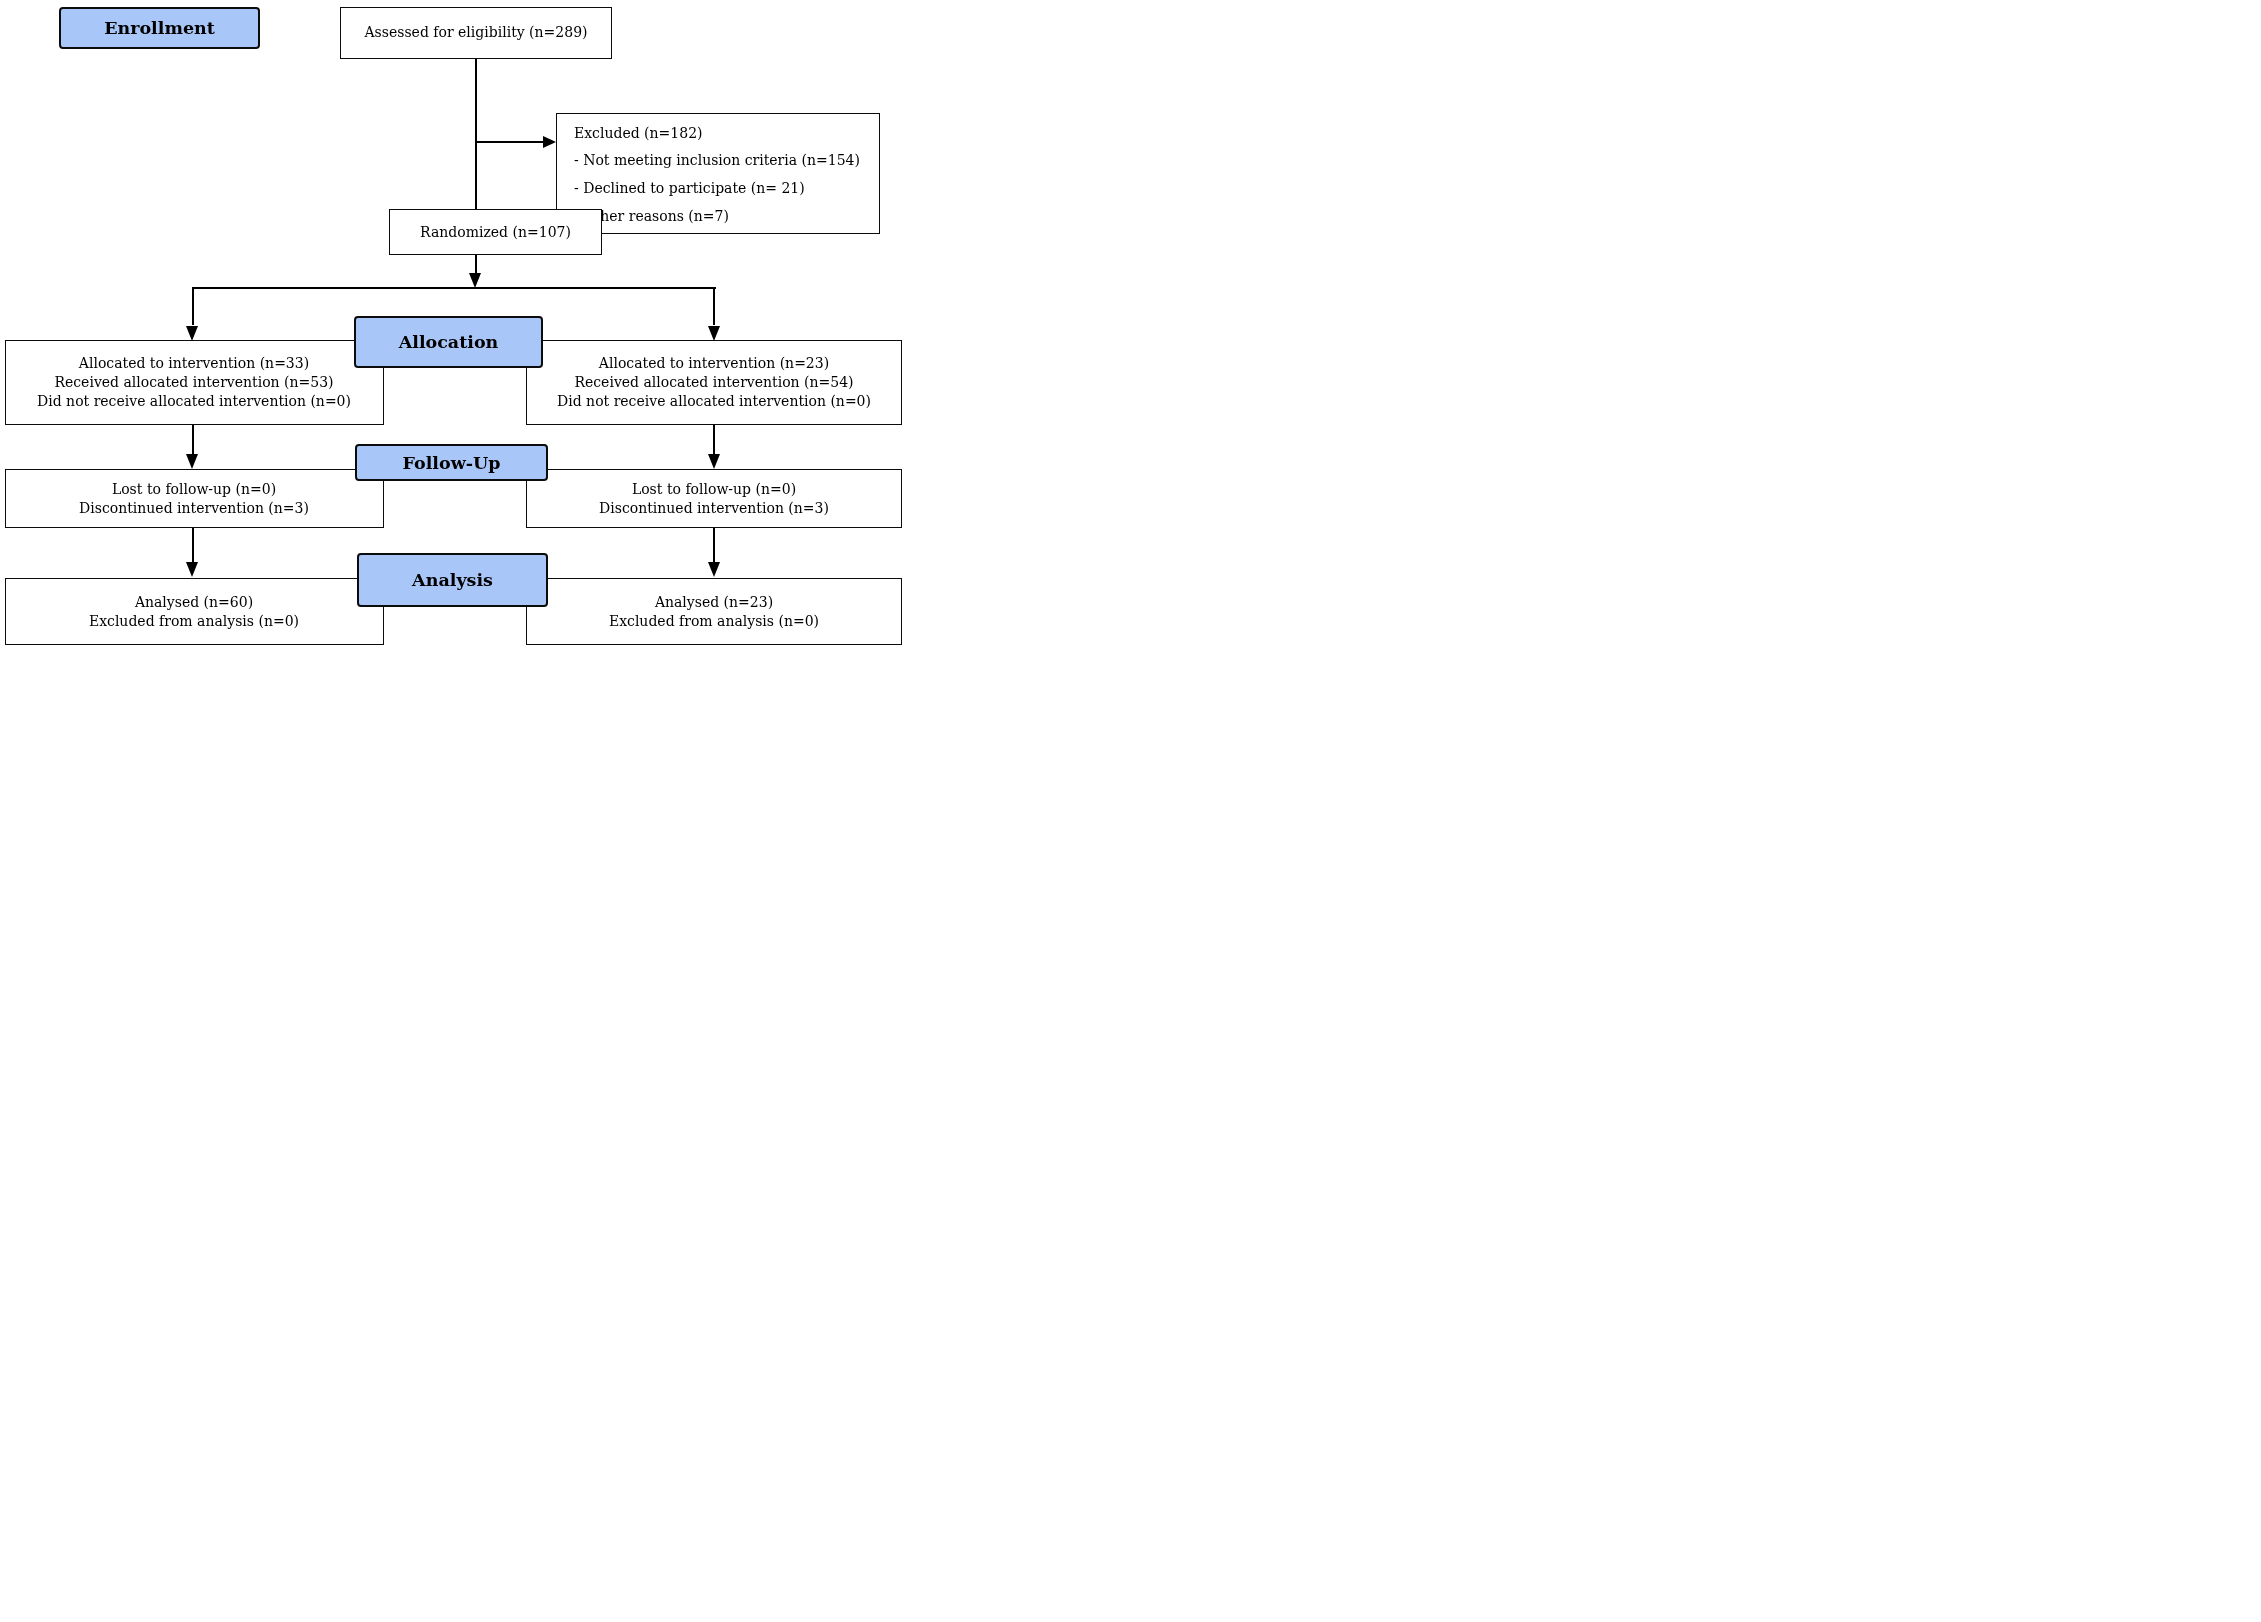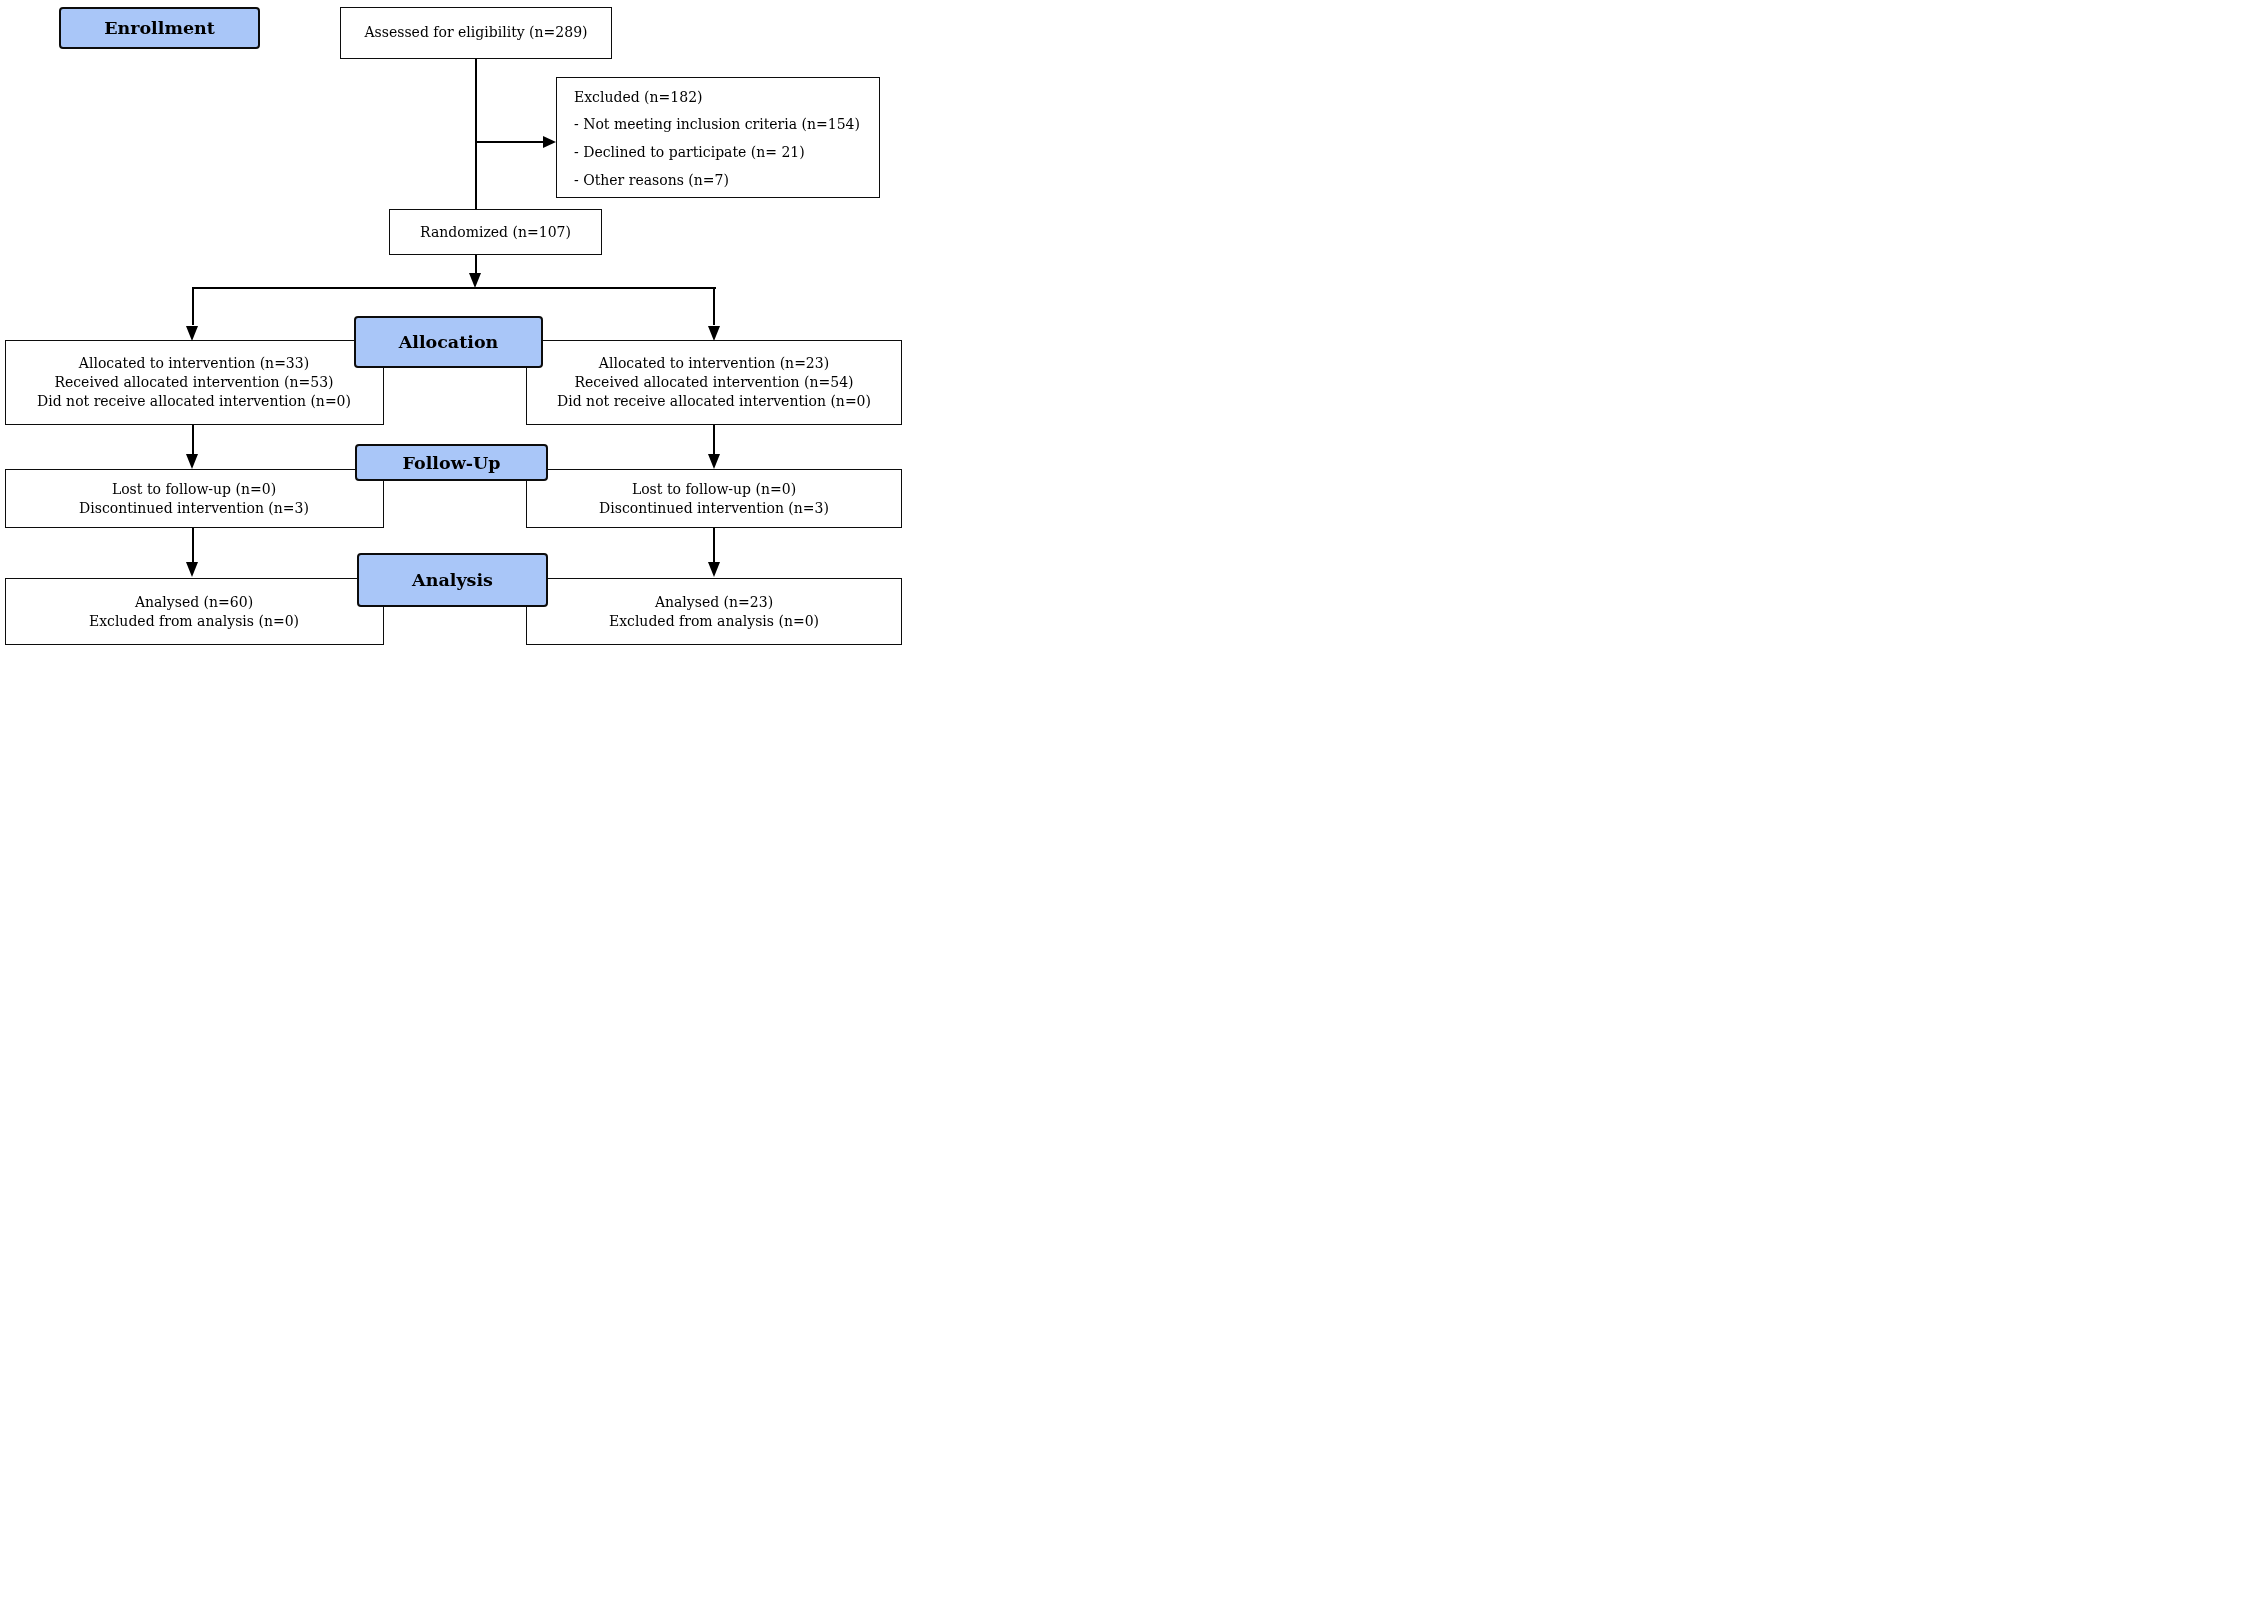--- a/index.html
+++ b/index.html
@@ -25,20 +25,21 @@
     text-align:center;
     font-size:14px;line-height:1.34;
     z-index:2;
   }
   .box .line{white-space:nowrap;}
   .box--left-text{
     align-items:flex-start;justify-content:flex-start;
     text-align:left;
     padding:5.7px 6.8px 0 17px;
     line-height:1.98;
+    margin-top:36px;
   }
   .stage{
     position:absolute;
     box-sizing:border-box;
     background:var(--stage-fill);
     border:2.3px solid #0c0c0c;
     border-radius:4px;
     display:flex;align-items:center;justify-content:center;
     font-size:17.5px;font-weight:bold;
     z-index:5;

